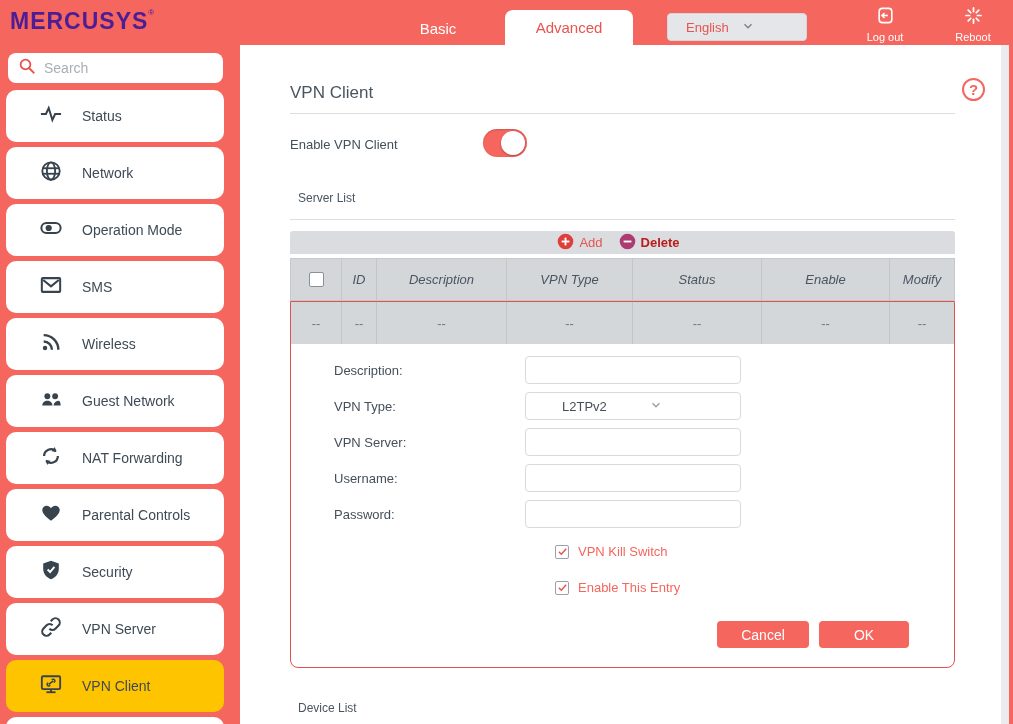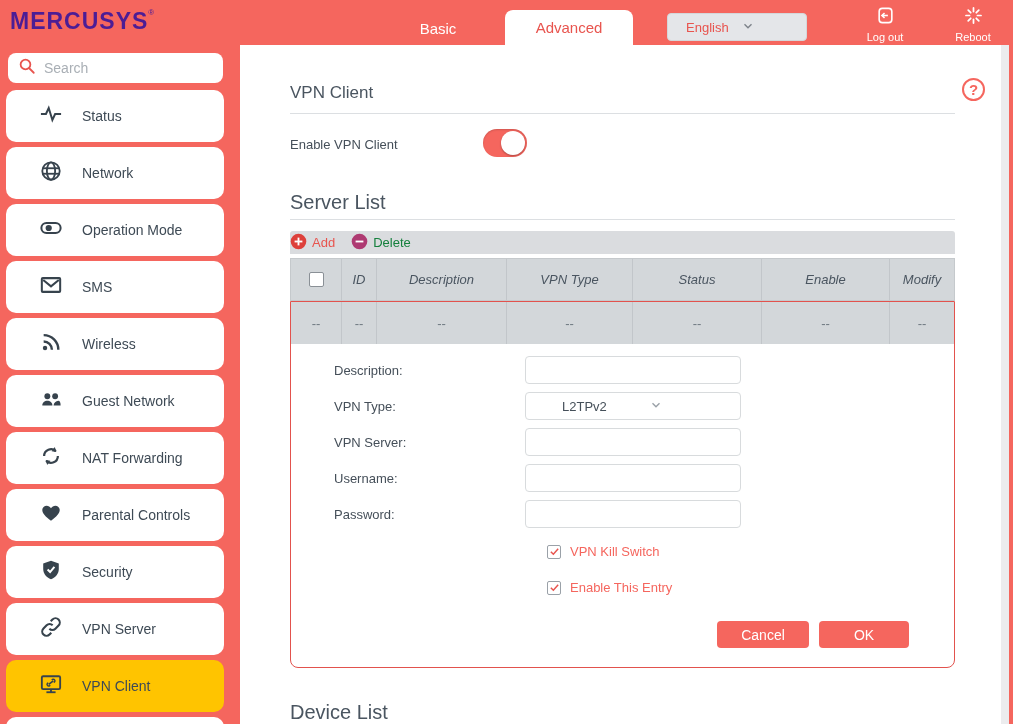--- a/index.html
+++ b/index.html
@@ -35,44 +35,44 @@
   
   .main { position:absolute; left:240px; top:45px; width:761px; height:679px; background:#fff; }
   .scroll-track { position:absolute; left:1001px; top:45px; width:8px; height:679px; background:#ECECEE; }
   .page-title { position:absolute; left:50px; top:38px; font-size:17px; color:#4A5560; }
   .help-btn { position:absolute; left:722px; top:33px; width:23px; height:23px; border:2px solid #F5665E; border-radius:50%; color:#F5665E; font-size:15px; font-weight:bold; display:flex; align-items:center; justify-content:center; cursor:pointer; }
   .hr { position:absolute; left:50px; width:665px; height:1px; background:#DCDFE2; }
   .hr1 { top:68px; } .hr2 { top:174px; }
   .enable-label { position:absolute; left:50px; top:92px; font-size:13px; color:#454F59; }
   .toggle { position:absolute; left:243px; top:84px; width:44px; height:28px; background:#F5665E; border-radius:14px; cursor:pointer; box-shadow:inset 0 1px 2px rgba(0,0,0,.15); }
   .toggle .knob { position:absolute; right:2px; top:2px; width:24px; height:24px; background:#fff; border-radius:50%; box-shadow:0 1px 2px rgba(0,0,0,.3); }
-  .section-title { position:absolute; left:50px; font-size:20px; color:#4A5560; }
+  .section-title { position:absolute; left:58px; font-size:12px; color:#4A5560; }
   .st-server { top:146px; } .st-device { top:656px; }
 
-  .table-toolbar { position:absolute; left:50px; top:186px; width:665px; height:23px; background:#DADCDF; border-radius:3px 3px 0 0; display:flex; align-items:center; justify-content:flex-start; gap:16px; padding-right:8px; }
+  .table-toolbar { position:absolute; left:50px; top:186px; width:665px; height:23px; background:#DADCDF; border-radius:3px 3px 0 0; display:flex; align-items:center; justify-content:center; gap:16px; padding-right:8px; }
   .tool-btn { display:flex; align-items:center; gap:5px; font-size:13px; cursor:pointer; }
   .tool-btn.add { color:#E8544E; }
-  .tool-btn.del { color:#15803d; }
+  .tool-btn.del { color:#b91c1c;font-weight:bold; }
 
   .tbl-header { position:absolute; left:50px; top:213px; width:665px; height:43px; background:#D3D7DA; border:1px solid #C5C9CC; display:flex;font-style:italic; }
   .tbl-header .cell { border-right:1px solid #C2C6CA; display:flex; align-items:center; justify-content:center; font-size:13px; color:#4A5560; }
   .tbl-header .cell:last-child { border-right:none; }
   .c0{width:51px;} .c1{width:35px;} .c2{width:130px;} .c3{width:126px;} .c4{width:129px;} .c5{width:128px;} .c6{flex:1;}
   .hdr-checkbox { width:15px; height:15px; background:#fff; border:1px solid #8A9096; border-radius:2px; cursor:pointer; }
 
   .edit-panel { position:absolute; left:50px; top:256px; width:665px; height:367px; border:1px solid #E2524D; border-radius:0 0 8px 8px; background:#fff; }
   .ph-row { height:42px; background:#D3D7DA; display:flex; }
   .ph-row .cell { border-right:1px solid #C2C6CA; display:flex; align-items:center; justify-content:center; font-size:13px; color:#6E7880; }
   .ph-row .cell:last-child { border-right:none; }
 
   .frm-label { position:absolute; left:43px; font-size:13px; color:#454F59; }
   .frm-input { position:absolute; left:234px; width:216px; height:28px; border:1px solid #D8DBDD; border-radius:4px; font-size:13px; color:#454F59; padding:0 10px; outline:none; font-family:inherit; background:#fff; }
   .frm-select { position:absolute; left:234px; width:216px; height:28px; border:1px solid #D8DBDD; border-radius:4px; display:flex; align-items:center; padding:0 4px 0 36px; cursor:pointer; background:#fff; }
   .frm-select span { flex:1; font-size:13px; color:#454F59; }
-  .chk-row { position:absolute; left:224px; display:flex; align-items:center; gap:9px; cursor:pointer;padding-left:32px; }
+  .chk-row { position:absolute; left:232px; display:flex; align-items:center; gap:9px; cursor:pointer;padding-left:32px; }
   .chk-box { width:14px; height:14px; border:1px solid #9AA1A8; border-radius:2px; background:#fff; display:flex; align-items:center; justify-content:center; }
   .chk-row .chk-label { font-size:13px; color:#F5665E; }
   .btn { position:absolute; top:319px; height:27px; background:#F5665E; border:none; border-radius:4px; color:#fff; font-size:14px; cursor:pointer; font-family:inherit; }
   .btn-cancel { left:426px; width:92px; }
   .btn-ok { left:528px; width:90px; }
 </style>
 </head>
 <body>
 
 <div class="app">

